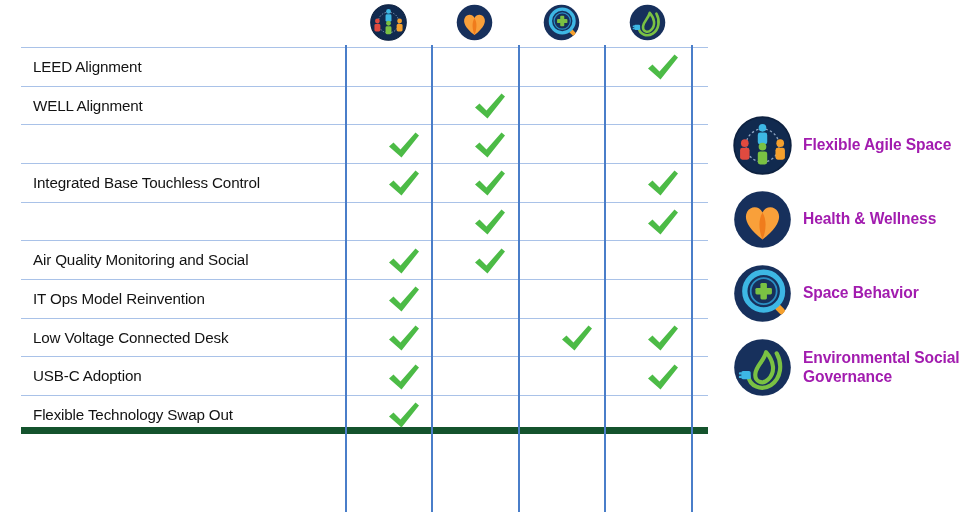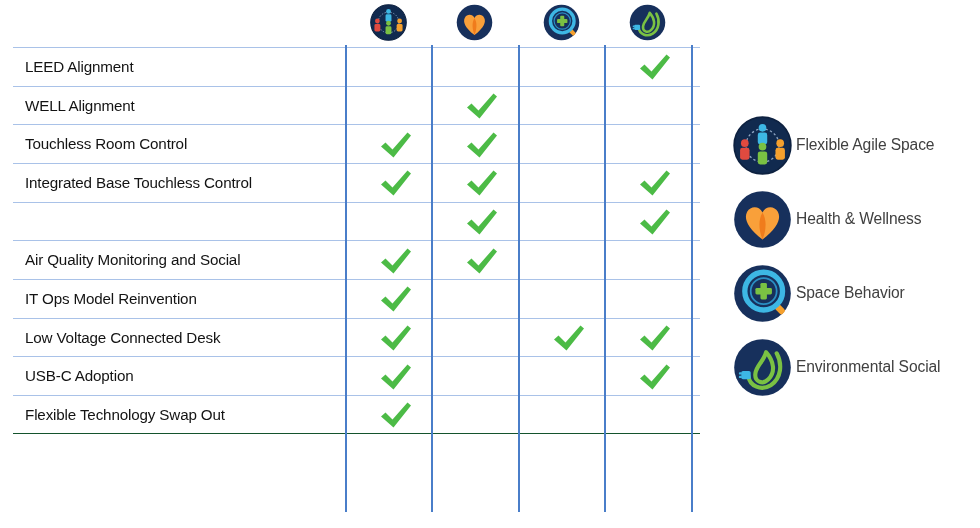--- a/index.html
+++ b/index.html
@@ -36,33 +36,33 @@
     position: absolute;
     top: 4px;
     width: 86px;
     display: flex;
     align-items: center;
     justify-content: center;
   }
 
   .grid-rows {
     position: absolute;
-    left: 8px;
+    left: 16px;
     top: 47px;
     width: 687px;
   }
 
   .row {
     position: relative;
     height: 38.67px;
     border-top: 1px solid #a9c2e8;
     box-sizing: border-box;
   }
   .row:last-child {
-    border-bottom: 1px solid #14532d;
+    border-bottom: 7px solid #14532d;
   }
   .row-label {
     position: absolute;
     left: 12px;
     top: 0;
     height: 38.67px;
     line-height: 38.67px;
     font-size: 15.2px;
     color: #131313;
     white-space: nowrap;
@@ -105,25 +105,26 @@
     display: flex;
     align-items: center;
     height: 74px;
   }
   .legend-icon {
     width: 59px;
     height: 59px;
     flex: 0 0 59px;
   }
   .legend-text {
-    margin-left: 4px;
+    margin-left: 11px;
     font-size: 15.6px;
-    color: #404040;
+    color: #a21caf;
     line-height: 1.25;
     letter-spacing: -0.1px;
+    font-weight: bold;
   }
 
   .icon-svg { display: block; }
 </style>
 </head>
 <body>
 
 <div id="matrix">
 
   <div class="col-headers">
@@ -221,21 +222,20 @@
           <span>
             <svg class="check" viewBox="0 0 34 30" xmlns="http://www.w3.org/2000/svg">
     <path d="M2 16.5 L6.5 12.5 L13.5 19.5 L28.5 2.5 L32 5.5 L14.5 27.5 Z" fill="#4cbb46"></path>
   </svg>
           </span>
         </div>
         <div class="cell" style="left: 513px;"></div>
         <div class="cell" style="left: 599px;"></div>
       </div>
       <div class="row">
-        <div class="row-label">Touchless Room Control</div>
         <div class="cell" style="left: 340px;">
           <span>
             <svg class="check" viewBox="0 0 34 30" xmlns="http://www.w3.org/2000/svg">
     <path d="M2 16.5 L6.5 12.5 L13.5 19.5 L28.5 2.5 L32 5.5 L14.5 27.5 Z" fill="#4cbb46"></path>
   </svg>
           </span>
         </div>
         <div class="cell" style="left: 426px;">
           <span>
             <svg class="check" viewBox="0 0 34 30" xmlns="http://www.w3.org/2000/svg">
@@ -464,15 +464,16 @@
       <path d="M56 24 C70 40 72 58 60 70 C50 80 36 74 38 60 C40 46 52 40 56 24 Z" fill="none" stroke="#7ac143" stroke-width="7" stroke-linejoin="round"></path>
       <g fill="#3db7e4">
         <rect x="14" y="56" width="16" height="14" rx="3"></rect>
         <rect x="10" y="58" width="5" height="4" rx="1.5"></rect>
         <rect x="10" y="64" width="5" height="4" rx="1.5"></rect>
       </g>
     </svg>
       </span>
       <div class="legend-text">
         <div>Environmental Social</div>
+        <div>Governance</div>
       </div>
     </div>
   </div>
 
 </body></html>

